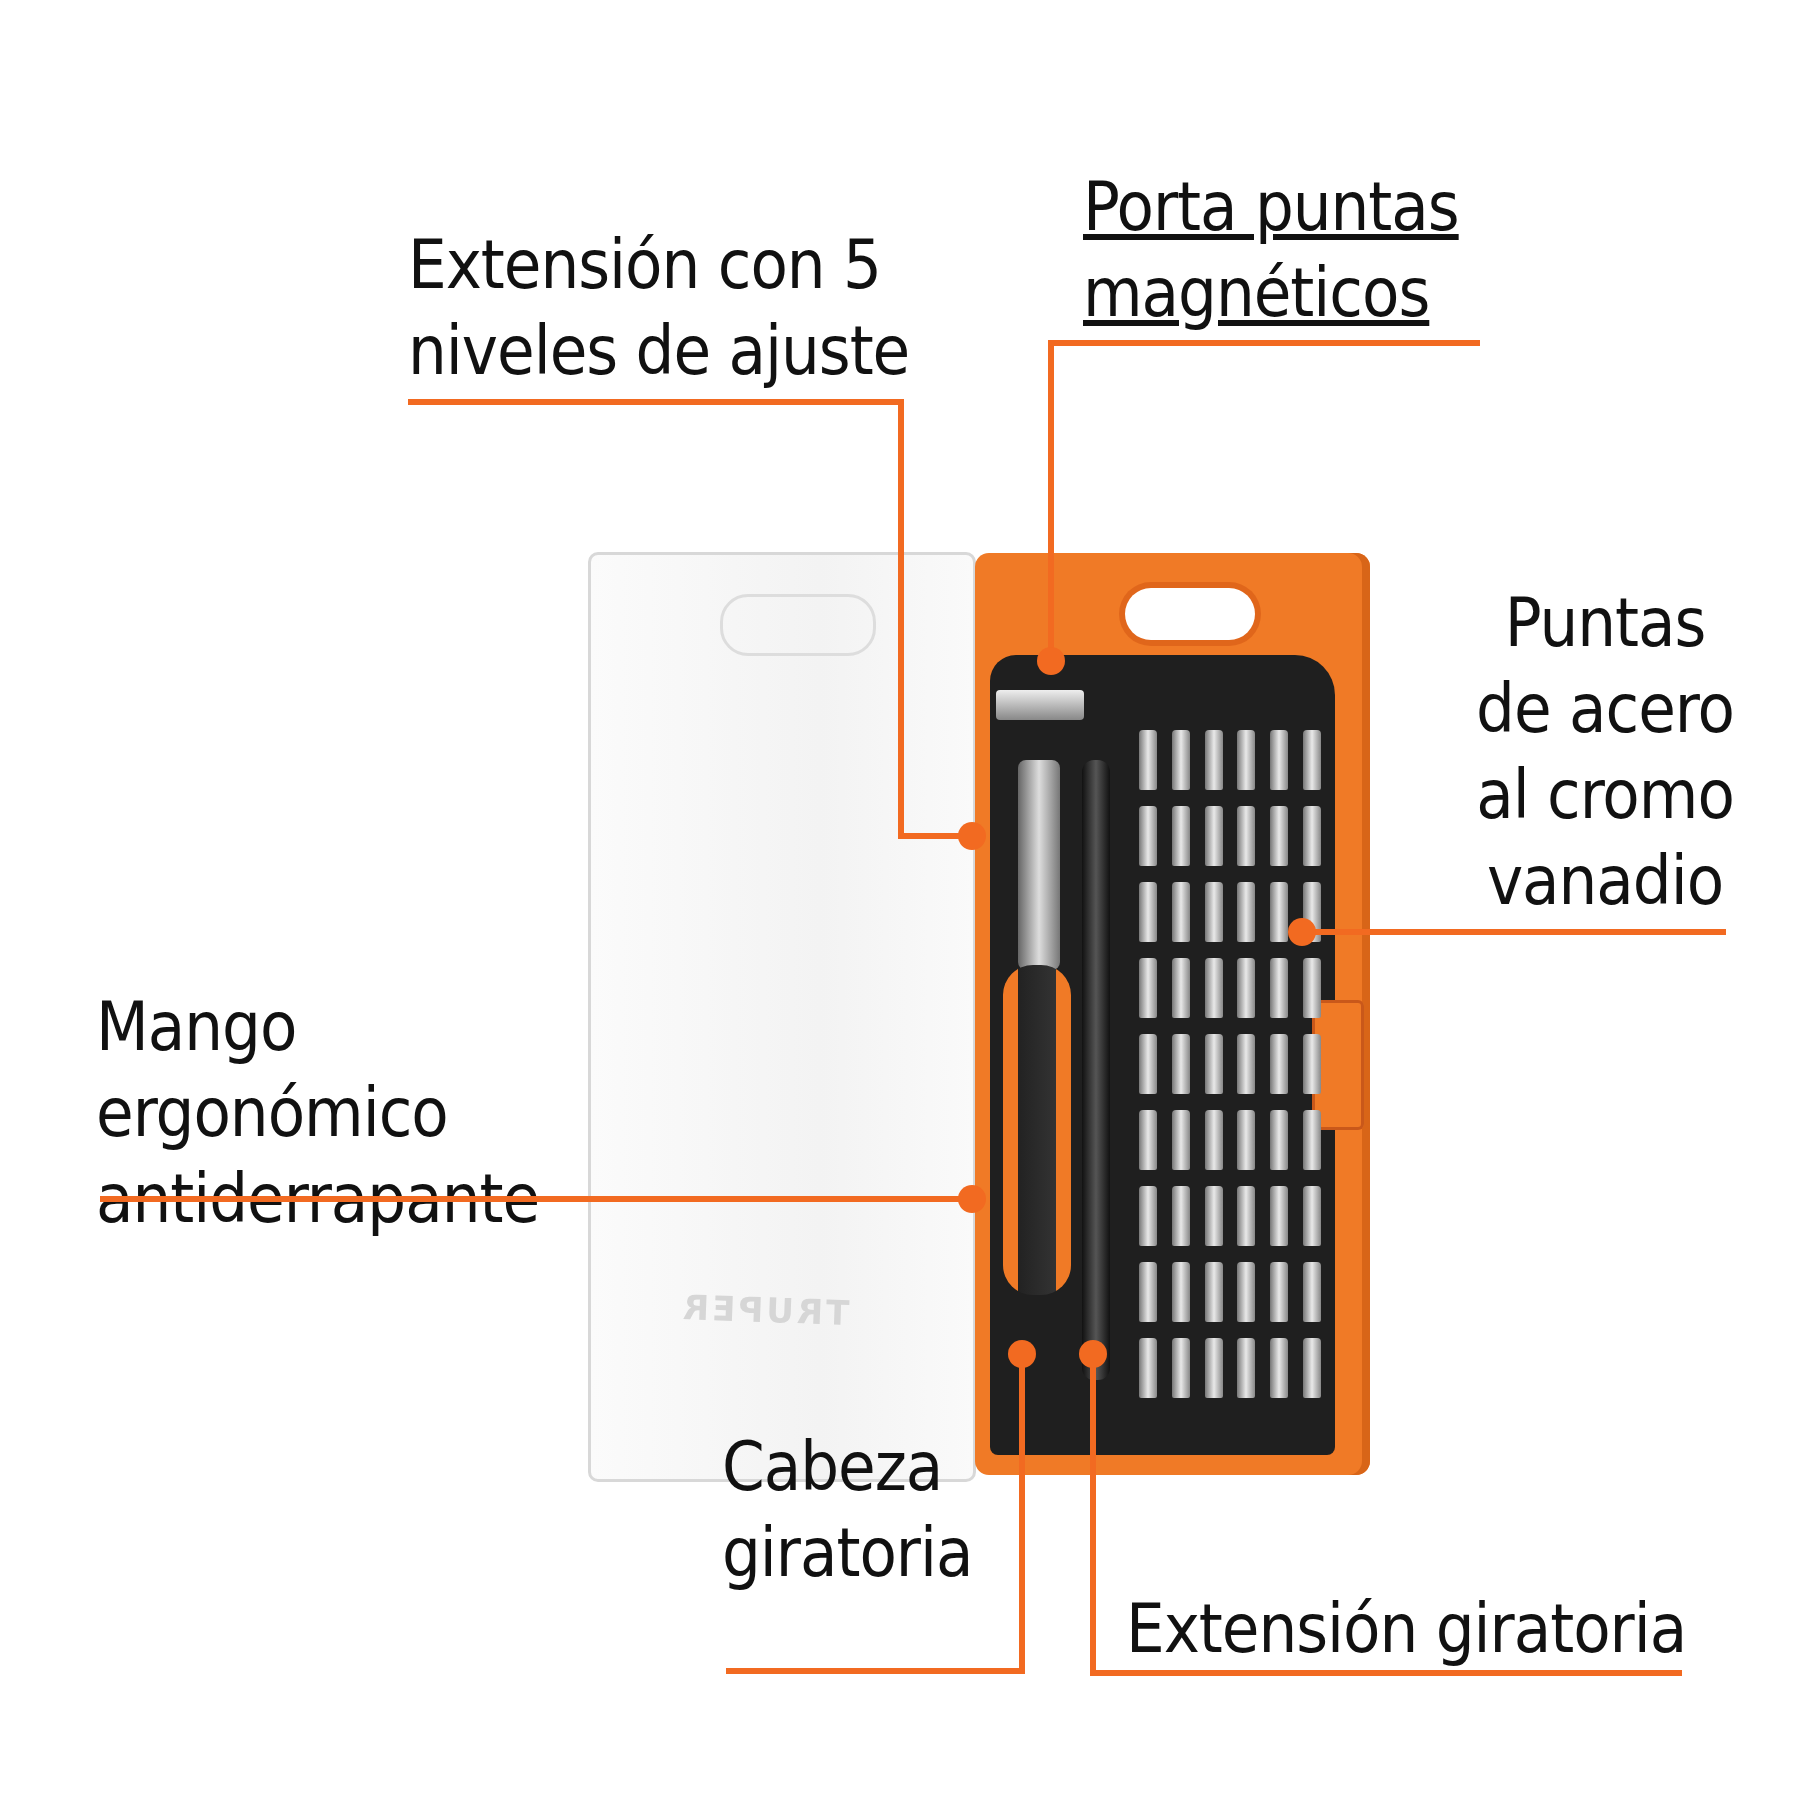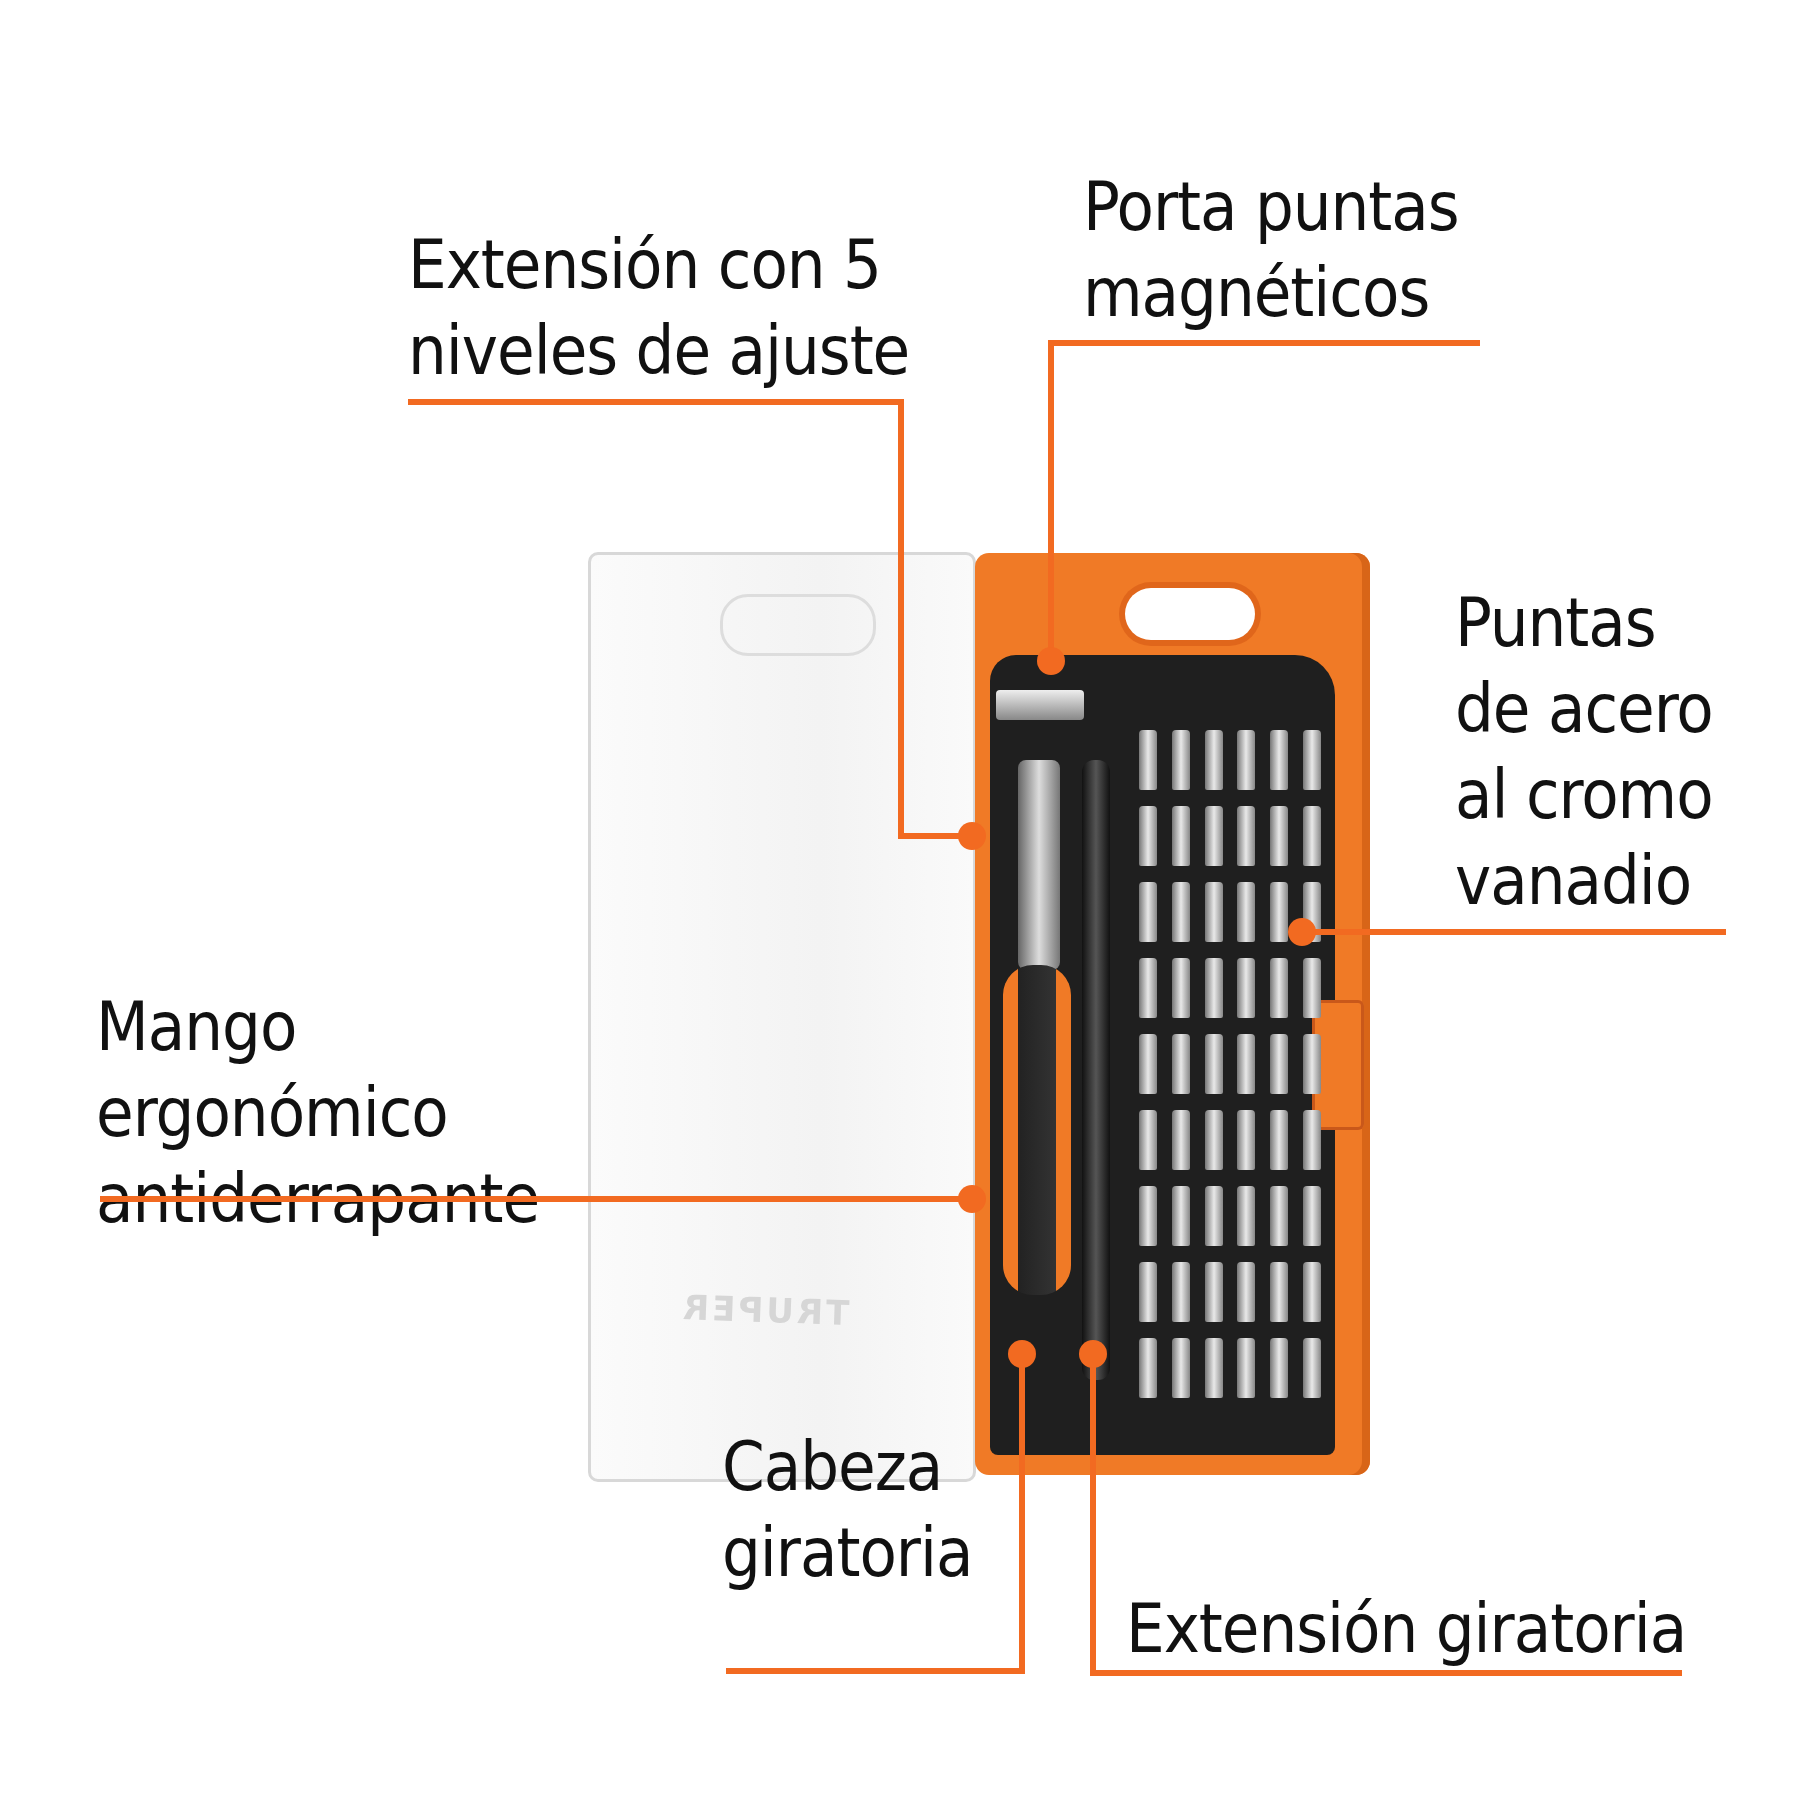--- a/index.html
+++ b/index.html
@@ -1,18 +1,18 @@
 <!DOCTYPE html>
 <html><head>
 <meta charset="utf-8">
 <style>
   html,body{margin:0;padding:0;background:#fff;}
   body{width:1800px;height:1800px;position:relative;overflow:hidden;font-family:"DejaVu Sans Condensed","DejaVu Sans",sans-serif;}
   .label{position:absolute;color:#111;font-size:68px;line-height:86px;font-weight:500;letter-spacing:-1px;white-space:pre-line;}
-  .label.right{text-align:left;}
+  .label.right{text-align:center;}
   .line{position:absolute;background:#f26a21;}
   .dot{position:absolute;width:28px;height:28px;border-radius:50%;background:#f26a21;}
   
   .lid{position:absolute;left:588px;top:552px;width:382px;height:924px;border:3px solid #d8d8d8;border-radius:10px;background:linear-gradient(90deg,#fbfbfb,#f3f3f3 60%,#fafafa);}
   .lid-hole{position:absolute;left:720px;top:594px;width:150px;height:56px;border:3px solid #ddd;border-radius:28px;}
   .lid-logo{position:absolute;left:680px;top:1290px;font-size:34px;color:#d6d6d6;letter-spacing:3px;transform:scaleX(-1) rotate(-2deg);font-family:"DejaVu Sans",sans-serif;font-weight:bold;}
   .case{position:absolute;left:975px;top:553px;width:395px;height:922px;background:#f07a26;border-radius:14px;box-shadow:inset -8px 0 0 #d86518;}
   .case-hole{position:absolute;left:1125px;top:588px;width:130px;height:52px;background:#fff;border-radius:26px;box-shadow:0 0 0 6px #e0661b;}
   .tray{position:absolute;left:990px;top:655px;width:345px;height:800px;background:#1f1f1f;border-radius:26px 40px 8px 8px;}
   .latch{position:absolute;left:1312px;top:1000px;width:52px;height:130px;background:#f07a26;border-radius:6px;box-shadow:inset 0 0 0 3px #c9581a;}
@@ -89,21 +89,21 @@
   <div class="bit"></div>
     <div class="bit"></div>
     <div class="bit"></div>
     <div class="bit"></div>
     <div class="bit"></div>
     <div class="bit"></div>
 </div>
 
 <div class="label" style="left:408px;top:222px;">Extensión con 5
 niveles de ajuste</div>
-<div class="label" style="left:1083px;top:164px;">Porta puntas
+<div class="label" style="left:1083px;top:164px;text-decoration:underline;">Porta puntas
 magnéticos</div>
 <div class="label right" style="left:1455px;top:580px;width:300px;">Puntas
 de acero
 al cromo
 vanadio</div>
 <div class="label" style="left:96px;top:984px;">Mango
 ergonómico
 antiderrapante</div>
 <div class="label" style="left:722px;top:1424px;">Cabeza
 giratoria</div>

